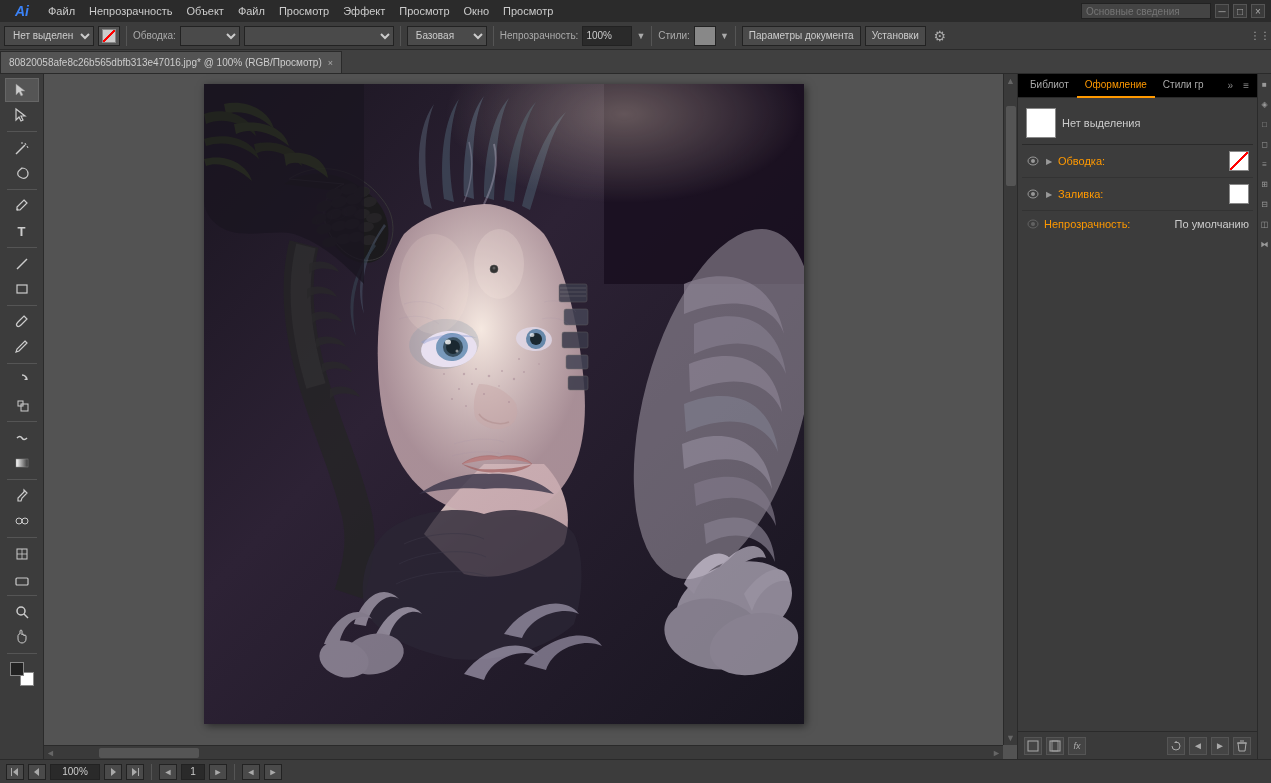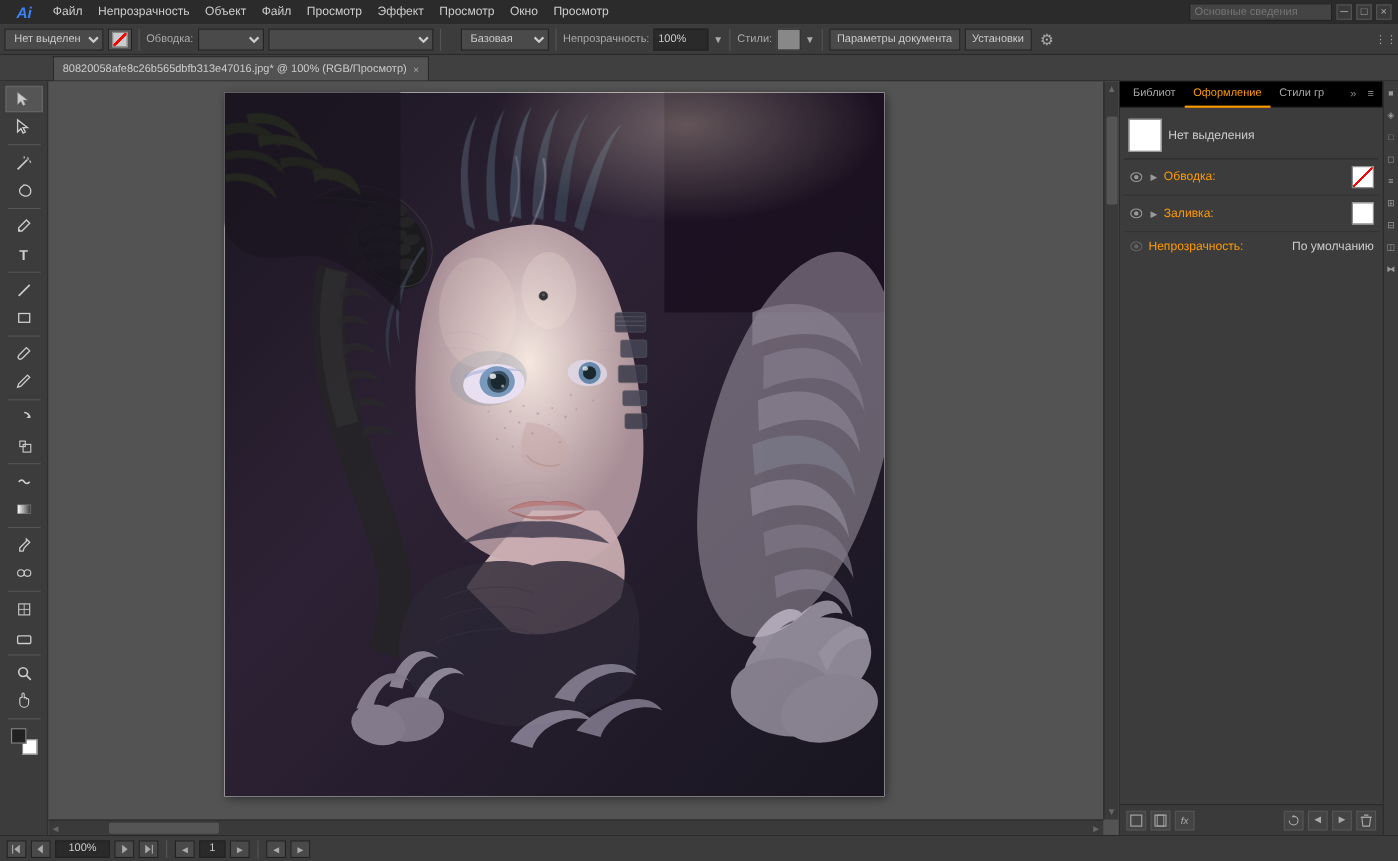--- a/index.html
+++ b/index.html
@@ -120,21 +120,20 @@
       margin: 0 2px;
     }
 
     
     #tab-bar {
       width: 100%;
       height: 24px;
       background: #404040;
       display: flex;
       align-items: flex-end;
-      padding-left: 48px;
       border-bottom: 1px solid #2a2a2a;
     }
     .tab {
       height: 22px;
       background: #535353;
       border: 1px solid #2a2a2a;
       border-bottom: none;
       padding: 0 8px;
       display: flex;
       align-items: center;
@@ -509,21 +508,21 @@
   <div style="width:22px;height:20px;background:#555;border:1px solid #222;display:flex;align-items:center;justify-content:center;">
     <div style="width:14px;height:14px;background:#ccc;border:1px solid #888;position:relative;">
       <div style="position:absolute;top:0;left:0;right:0;bottom:0;background:linear-gradient(to bottom right,transparent calc(50% - 1px),red calc(50% - 1px),red calc(50% + 1px),transparent calc(50% + 1px));"></div>
     </div>
   </div>
   <div class="opt-divider"></div>
   <span class="opt-label">Обводка:</span>
   <select class="opt-select" style="width:60px;"></select>
   <select class="opt-select" style="width:150px;"></select>
   <div class="opt-divider"></div>
-  <select class="opt-select" style="width:80px;margin-left:12px;">
+  <select class="opt-select" style="width:80px;">
     <option>Базовая</option>
   </select>
   <div class="opt-divider"></div>
   <span class="opt-label">Непрозрачность:</span>
   <input type="text" class="opt-input" value="100%" style="">
   <span style="font-size:9px;color:#aaa;cursor:pointer;">▼</span>
   <div class="opt-divider"></div>
   <span class="opt-label">Стили:</span>
   <div style="width:22px;height:20px;background:#888;border:1px solid #222;"></div>
   <span style="font-size:9px;color:#aaa;cursor:pointer;">▼</span>

